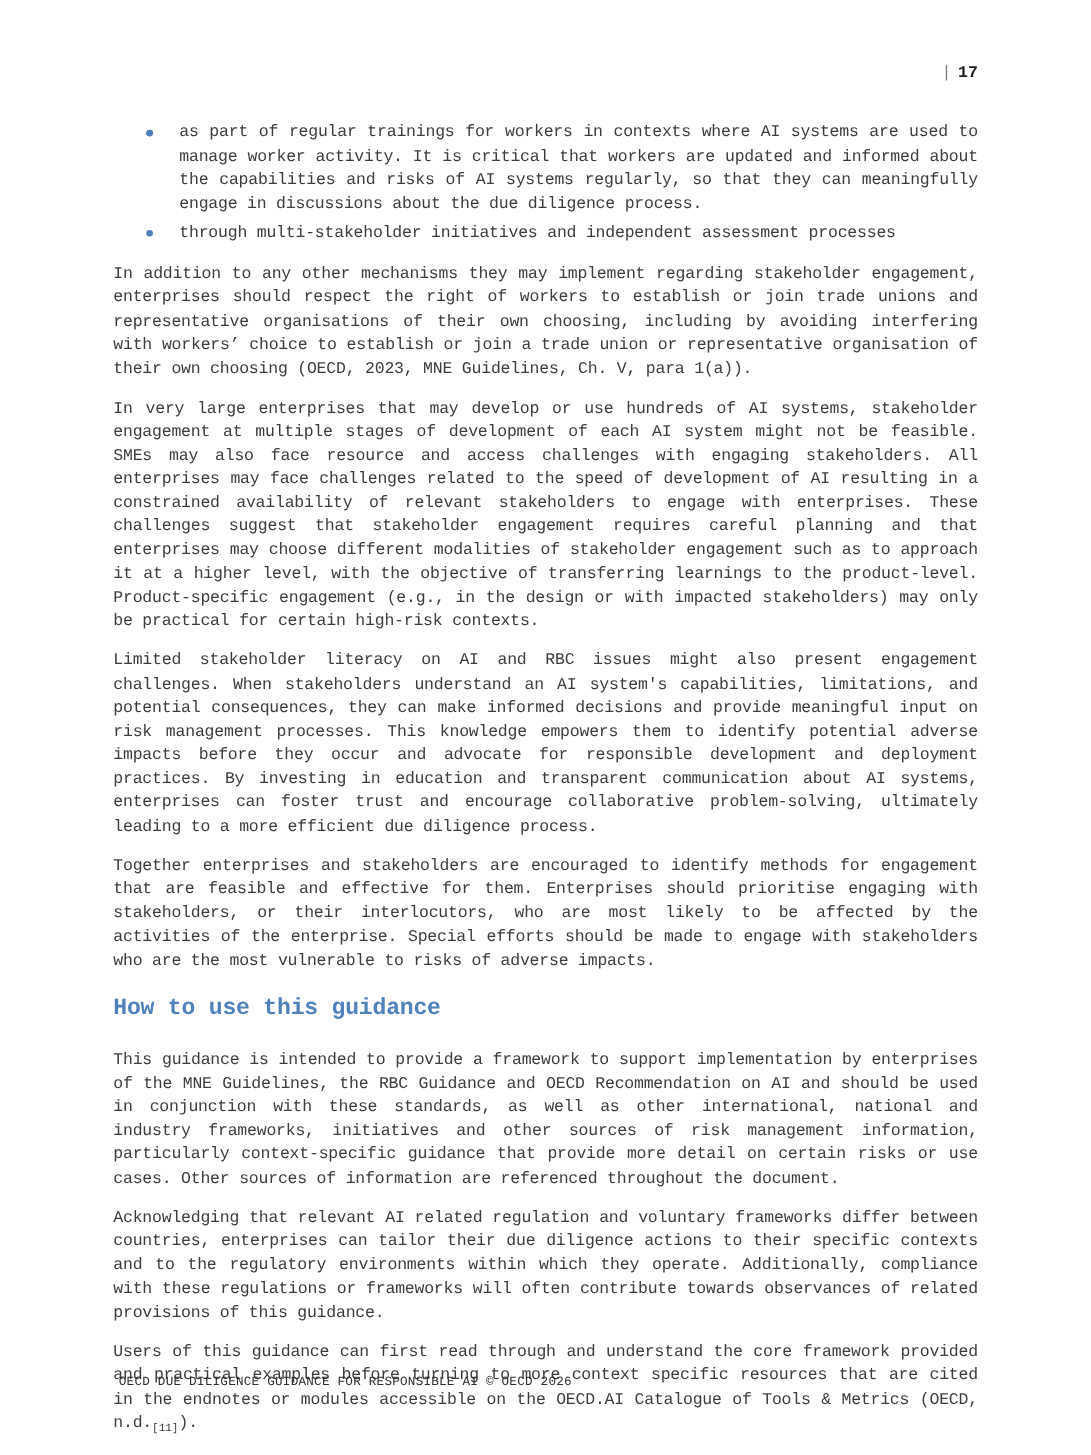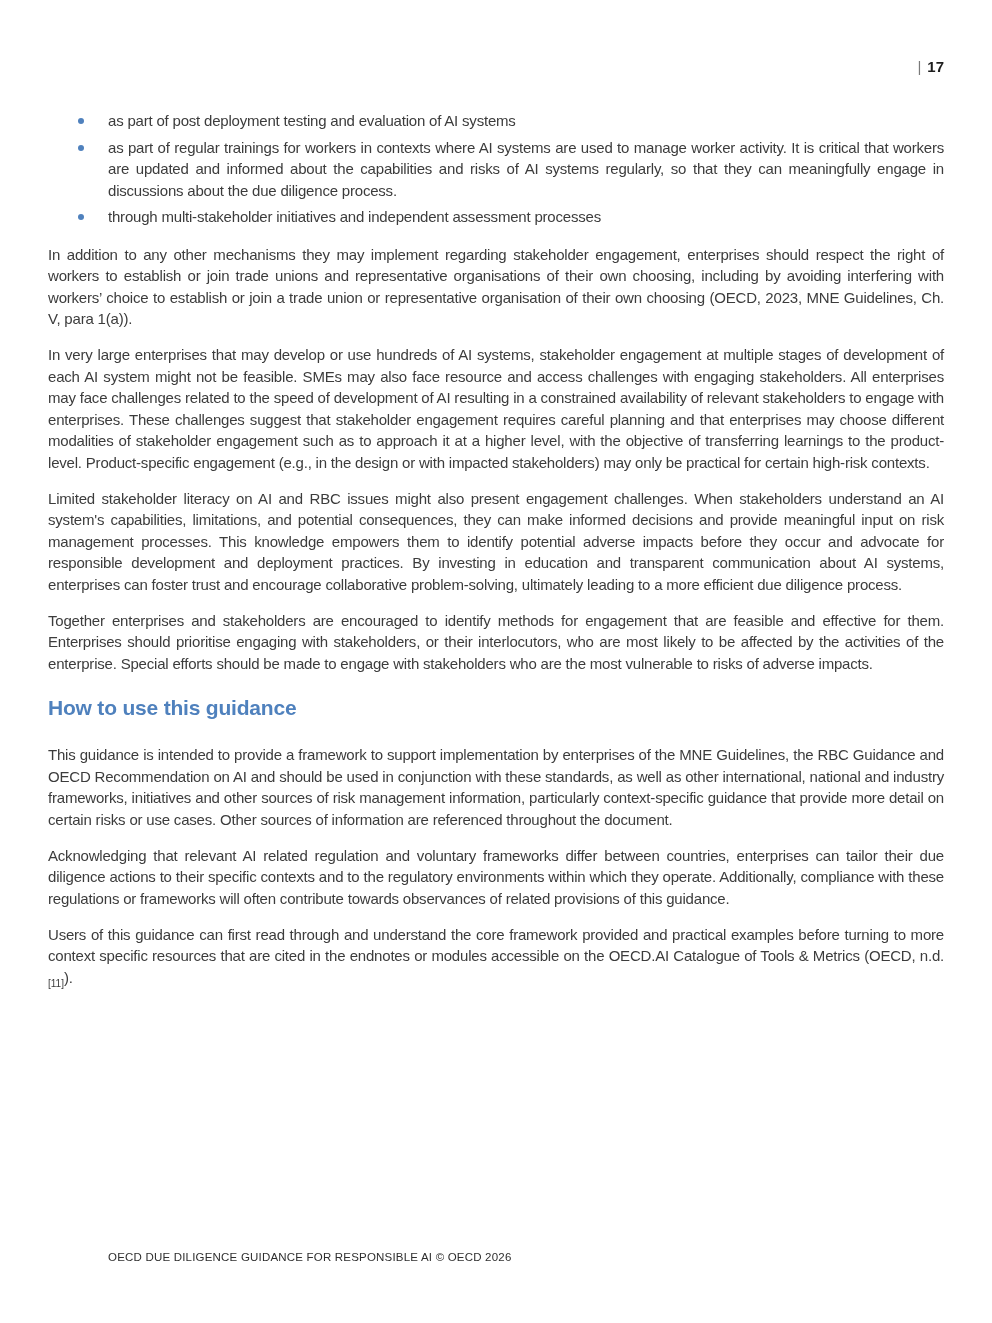--- a/index.html
+++ b/index.html
@@ -6,25 +6,25 @@
     margin: 0;
     padding: 0;
     background: #ffffff;
   }
   .page {
     position: relative;
     width: 992px;
     height: 1323px;
     margin: 0 auto;
     background: #ffffff;
-    font-family: Liberation Sans, sans-serif;
+    font-family: Liberation Mono, monospace;
     color: #3c3c3c;
     overflow: hidden;
     box-sizing: border-box;
-    padding: 0 48px;
+    padding: 0 103px;
   }
   .pagenum-row {
     margin-top: 56px;
     text-align: right;
     font-size: 15px;
     line-height: 22px;
     white-space: nowrap;
   }
   .pagenum-sep {
     color: #7a7a7a;
@@ -91,21 +91,20 @@
 
 <div class="page">
 
   <div class="pagenum-row">
     <span class="pagenum-sep">|</span><span class="pagenum">17</span>
   </div>
 
   <ul class="bullets body-text">
     <li>
       <span class="dot"></span>
-      <span>as part of post deployment testing and evaluation of AI systems</span>
     </li>
     <li>
       <span class="dot"></span>
       <span>as part of regular trainings for workers in contexts where AI systems are used to manage worker activity. It is critical that workers are updated and informed about the capabilities and risks of AI systems regularly, so that they can meaningfully engage in discussions about the due diligence process.</span>
     </li>
     <li>
       <span class="dot"></span>
       <span>through multi-stakeholder initiatives and independent assessment processes</span>
     </li>
   </ul>

